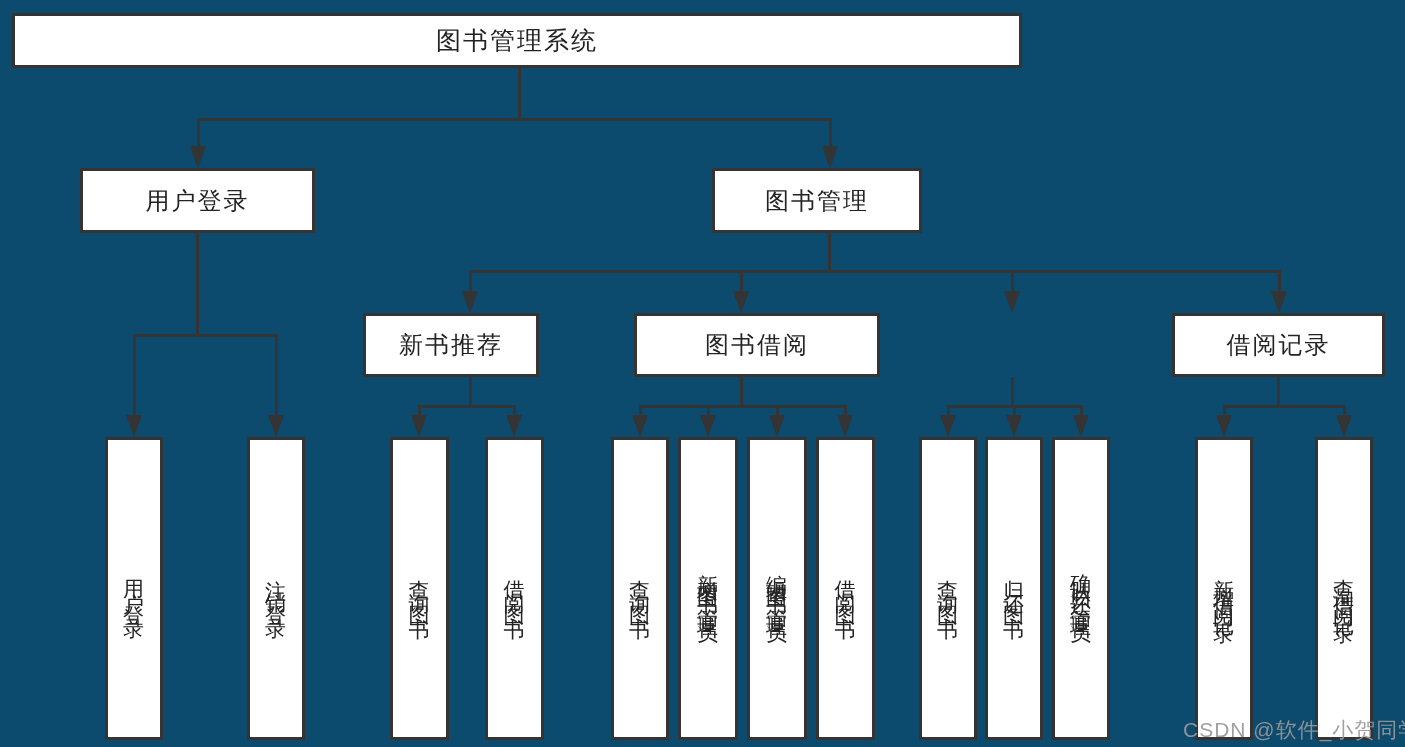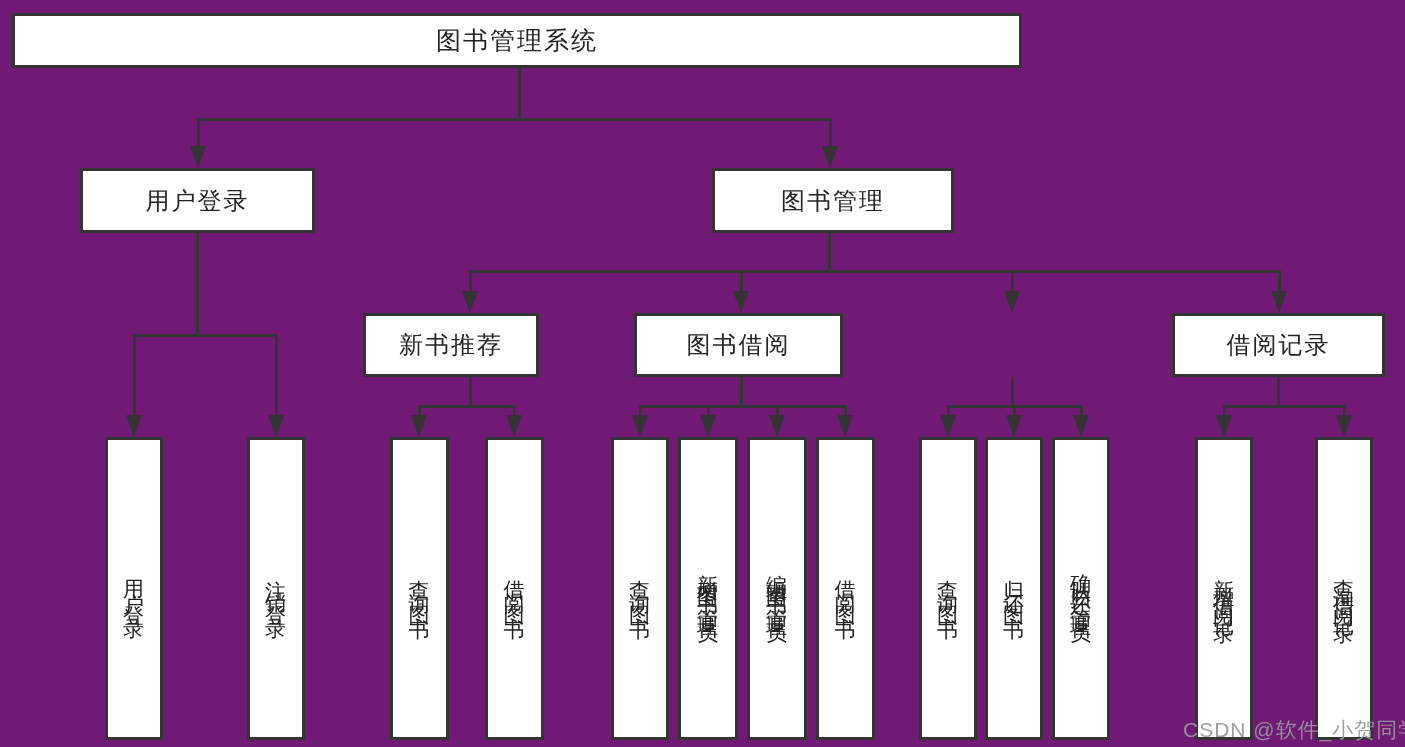--- a/index.html
+++ b/index.html
@@ -1,19 +1,19 @@
 <!DOCTYPE html>
 <html><head>
 <meta charset="utf-8">
 <style>
   html,body{margin:0;padding:0;background:#ffffff;}
   #stage{
     position:relative;
     width:1405px;height:747px;
-    background:#701a75;
+    background:#0c4a6e;
     font-family:"Liberation Sans","DejaVu Sans",sans-serif;
     color:#1f1f1f;
     overflow:hidden;
   }
   
   .node{
     position:absolute;
     box-sizing:border-box;
     border:3px solid #343434;
     background:#ffffff;
@@ -22,23 +22,23 @@
   }
   .hnode .label{
     font-size:24px;
     letter-spacing:2px;
     white-space:nowrap;
     color:#232323;
   }
   .n-root{left:12px;top:13px;width:1010px;height:55px;}
   .n-root .label{font-size:25px;}
   .n-l1a{left:80px;top:168px;width:235px;height:65px;}
-  .n-l1b{left:712px;top:168px;width:242px;height:65px;}
+  .n-l1b{left:712px;top:168px;width:210px;height:65px;}
   .n-l2a{left:363px;top:313px;width:176px;height:64px;}
-  .n-l2b{left:634px;top:313px;width:209px;height:64px;}
+  .n-l2b{left:634px;top:313px;width:246px;height:64px;}
   .n-l2c{left:905px;top:313px;width:215px;height:64px;}
   .n-l2d{left:1172px;top:313px;width:213px;height:64px;}
   
   .leaf{top:437px;height:303px;}
   .leaf .label{
     writing-mode:vertical-rl;
     text-orientation:mixed;
     font-size:21px;
     line-height:1;
     letter-spacing:8px;

